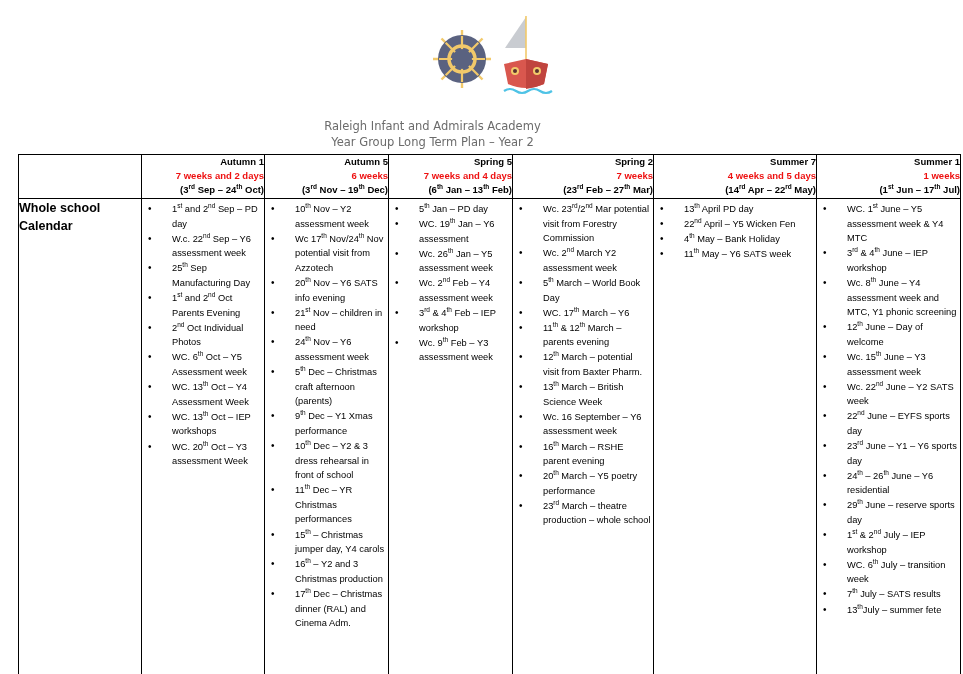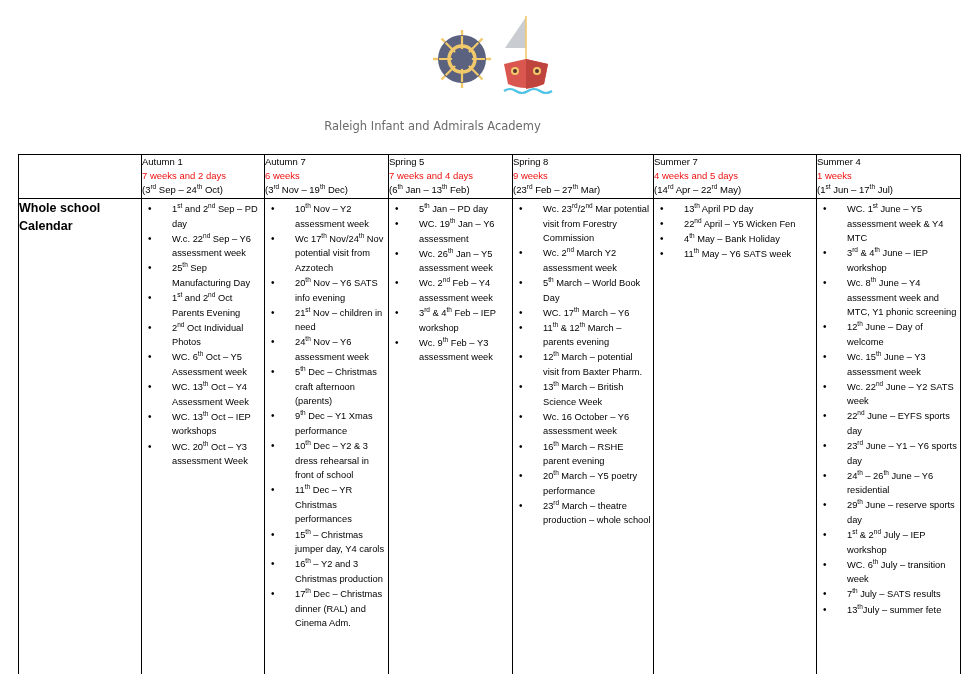--- a/index.html
+++ b/index.html
@@ -3,21 +3,21 @@
 <meta charset="utf-8">
 <style>
   html, body { margin: 0; padding: 0; background: #ffffff; }
   body { width: 963px; height: 674px; position: relative; overflow: hidden;
          font-family: "Liberation Sans", sans-serif; color: #000; }
   .logo { position: absolute; left: 428px; top: 12px; width: 130px; height: 86px; }
   .title-block { position: absolute; left: 0; width: 865px; top: 118px; text-align: center;
                  color: #6b6b6b; font-family: "DejaVu Sans", sans-serif; font-size: 11.5px; line-height: 16px; }
   table.plan { position: absolute; left: 18px; top: 154px; border-collapse: collapse; table-layout: fixed; width: 942px; }
   table.plan td, table.plan th { border: 1.5px solid #000; vertical-align: top; padding: 0; }
-  th.head { font-size: 9.5px; font-weight: normal; text-align: left; line-height: 14px; padding: 1px 2px 0 2px; height: 43px; }
+  th.head { font-size: 9.5px; font-weight: bold; text-align: right; line-height: 14px; padding: 1px 2px 0 2px; height: 43px; }
   th.head .red { color: #ee1111; }
   th.head sup, li sup { font-size: 6.5px; line-height: 0; }
   td.rowlabel { font-weight: bold; font-size: 12.5px; line-height: 18px; padding: 4px 6px; }
   td.cell ul { margin: 0; padding: 3px 2px 2px 6px; list-style: none; }
   td.cell li { position: relative; padding-left: 24px; font-size: 9.3px; line-height: 14.6px; margin-bottom: 0.5px; }
   td.cell li::before { content: "•"; position: absolute; left: 0; top: 0; font-size: 10px; }
 </style>
 </head>
 <body>
 
@@ -49,20 +49,21 @@
         <circle cx="87" cy="59" r="2" fill="#5a3030"></circle>
       <circle cx="109" cy="59" r="4" fill="#f2c96a"></circle>
         <circle cx="109" cy="59" r="2" fill="#5a3030"></circle>
       <path d="M76,79 Q82,75 88,79 T100,79 T112,79 T124,79" fill="none" stroke="#4fc3e6" stroke-width="2.2"></path>
     </g>
   </svg>
 </div>
 
 <div class="title-block">
   <div>Raleigh Infant and Admirals Academy</div>
+  <div>Year Group Long Term Plan – Year 2</div>
 </div>
 
 <table class="plan">
   <colgroup>
     <col style="width:123px">
       <col style="width:123px">
       <col style="width:124px">
       <col style="width:124px">
     <col style="width:141px">
       <col style="width:163px">
@@ -70,41 +71,41 @@
   </colgroup>
   <tbody>
       <tr>
     <th class="head"></th>
     <th class="head term-head">
           <div>Autumn 1</div>
           <div class="red" style="color: rgb(238, 17, 17);">7 weeks and 2 days</div>
           <div>(3<sup>rd</sup> Sep – 24<sup>th</sup> Oct)</div>
         </th>
     <th class="head term-head">
-          <div>Autumn 7</div>
+          <div>Autumn 5</div>
           <div class="red" style="color: rgb(238, 17, 17);">6 weeks</div>
           <div>(3<sup>rd</sup> Nov – 19<sup>th</sup> Dec)</div>
         </th>
     <th class="head term-head">
           <div>Spring 5</div>
           <div class="red" style="color: rgb(238, 17, 17);">7 weeks and 4 days</div>
           <div>(6<sup>th</sup> Jan – 13<sup>th</sup> Feb)</div>
         </th>
     <th class="head term-head">
-          <div>Spring 8</div>
-          <div class="red" style="color: rgb(238, 17, 17);">9 weeks</div>
+          <div>Spring 2</div>
+          <div class="red" style="color: rgb(238, 17, 17);">7 weeks</div>
           <div>(23<sup>rd</sup> Feb – 27<sup>th</sup> Mar)</div>
         </th>
     <th class="head term-head">
           <div>Summer 7</div>
           <div class="red" style="color: rgb(238, 17, 17);">4 weeks and 5 days</div>
           <div>(14<sup>rd</sup> Apr – 22<sup>rd</sup> May)</div>
         </th>
     <th class="head term-head">
-          <div>Summer 4</div>
+          <div>Summer 1</div>
           <div class="red" style="color: rgb(238, 17, 17);">1 weeks</div>
           <div>(1<sup>st</sup> Jun – 17<sup>th</sup> Jul)</div>
         </th>
   </tr>
   <tr style="height:506px">
     <td class="rowlabel">Whole school Calendar</td>
     <td class="cell">
           <ul>
             <li>1<sup>st</sup> and 2<sup>nd</sup> Sep – PD day</li>
             <li>W.c. 22<sup>nd</sup> Sep – Y6 assessment week</li>
@@ -145,21 +146,21 @@
         </td>
     <td class="cell">
           <ul>
             <li>Wc. 23<sup>rd</sup>/2<sup>nd</sup> Mar potential visit from Forestry Commission</li>
             <li>Wc. 2<sup>nd</sup> March Y2 assessment week</li>
             <li>5<sup>th</sup> March – World Book Day</li>
             <li>WC. 17<sup>th</sup> March – Y6</li>
             <li>11<sup>th</sup> &amp; 12<sup>th</sup> March – parents evening</li>
             <li>12<sup>th</sup> March – potential visit from Baxter Pharm.</li>
             <li>13<sup>th</sup> March – British Science Week</li>
-            <li>Wc. 16 October – Y6 assessment week</li>
+            <li>Wc. 16 September – Y6 assessment week</li>
             <li>16<sup>th</sup> March – RSHE parent evening</li>
             <li>20<sup>th</sup> March – Y5 poetry performance</li>
             <li>23<sup>rd</sup> March – theatre production – whole school</li>
           </ul>
         </td>
     <td class="cell">
           <ul>
             <li>13<sup>th</sup> April PD day</li>
             <li>22<sup>nd</sup> April – Y5 Wicken Fen</li>
             <li>4<sup>th</sup> May – Bank Holiday</li>

